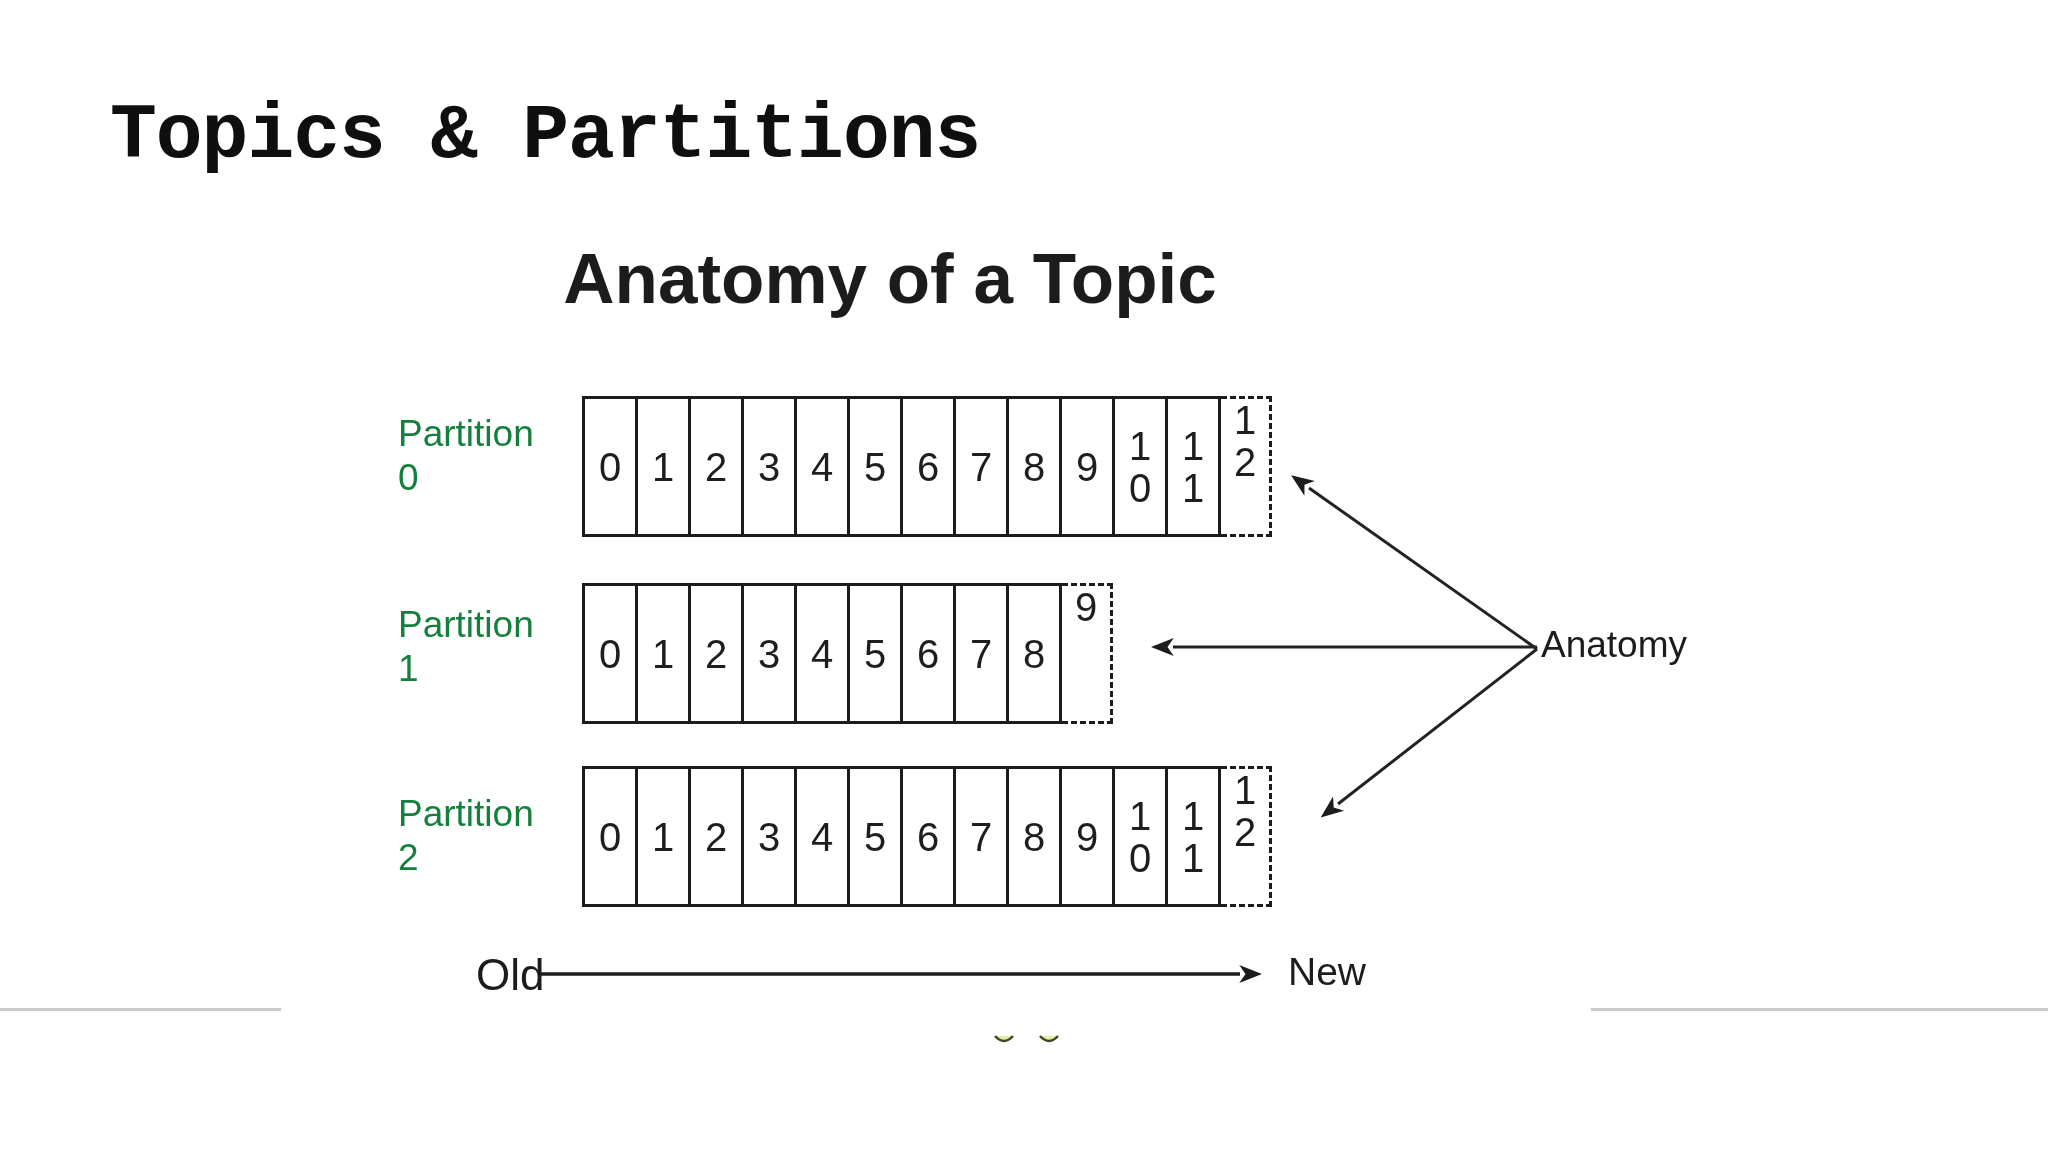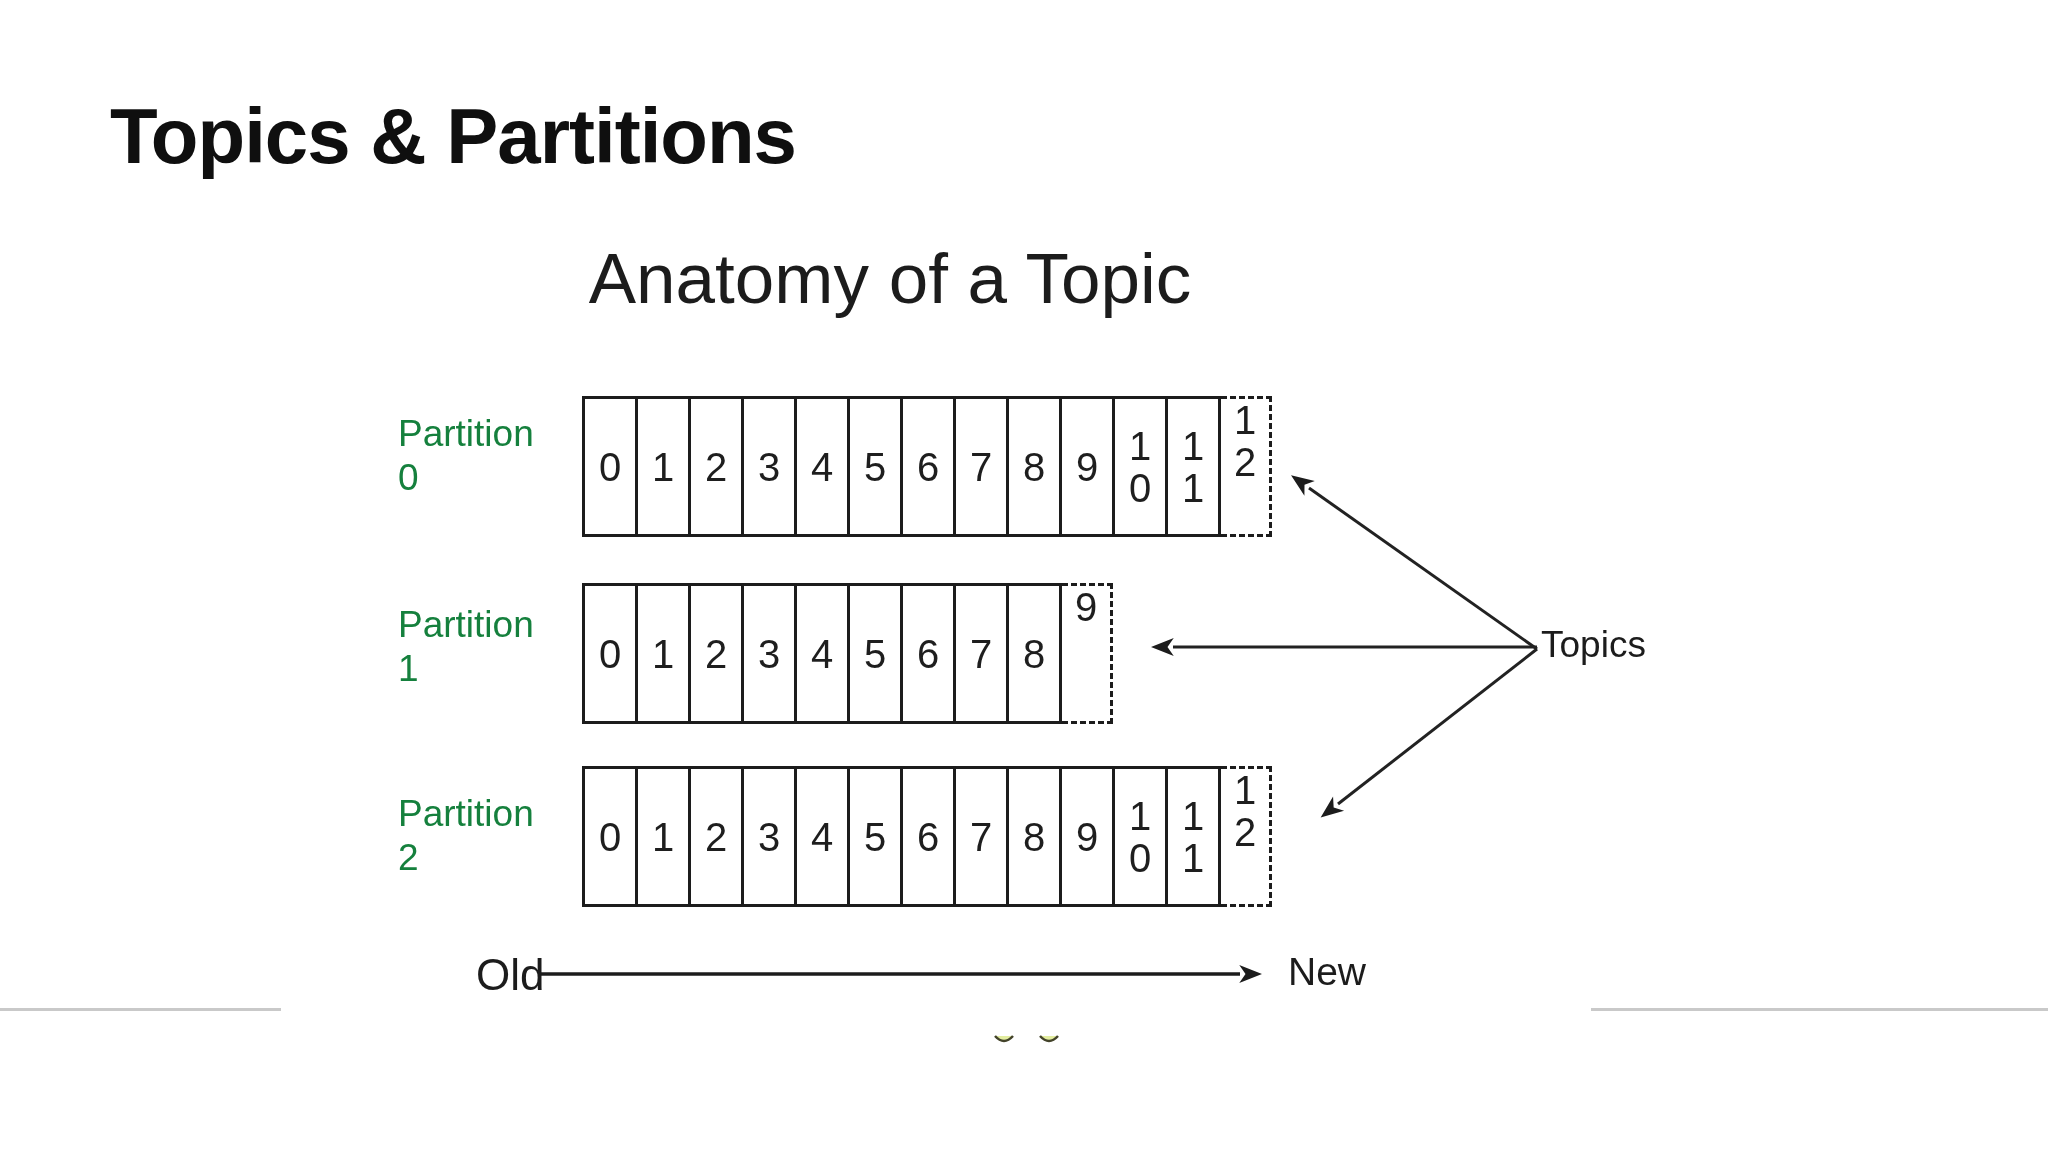--- a/index.html
+++ b/index.html
@@ -14,37 +14,37 @@
     background: #ffffff;
     overflow: hidden;
     font-family: "Liberation Sans", sans-serif;
   }
   
   .slide-title {
     position: absolute;
     left: 110px;
     top: 96px;
     margin: 0;
-    font-family: Liberation Sans, sans-serif;
+    font-family: Liberation Mono, monospace;
     font-weight: 700;
     font-size: 78px;
     line-height: 1.05;
     letter-spacing: -1px;
     color: #0f0f0f;
     white-space: nowrap;
   }
   
   .figure-title {
     position: absolute;
     left: 540px;
     top: 238px;
     width: 700px;
     text-align: center;
     font-size: 71px;
-    font-weight: 400;
+    font-weight: 700;
     color: #1c1c1c;
     white-space: nowrap;
   }
   .partition-label {
     position: absolute;
     left: 398px;
     width: 180px;
     text-align: left;
     font-size: 37px;
     line-height: 1.2;
@@ -286,21 +286,21 @@
       <marker id="ah" markerUnits="userSpaceOnUse" markerWidth="26" markerHeight="20" viewBox="0 0 10 8" refX="0.8" refY="4" orient="auto">
         <path d="M0.5,0.4 L9.6,4 L0.5,7.6 L3,4 Z" fill="#1c1c1c"></path>
       </marker>
     </defs>
     <line x1="1537" y1="649" x2="1309" y2="488" stroke="#222222" stroke-width="3" marker-end="url(#ah)"></line>
     <line x1="1537" y1="647" x2="1173" y2="647" stroke="#222222" stroke-width="3" marker-end="url(#ah)"></line>
     <line x1="1537" y1="649" x2="1338" y2="804" stroke="#222222" stroke-width="3" marker-end="url(#ah)"></line>
     <line x1="540" y1="974" x2="1240" y2="974" stroke="#1c1c1c" stroke-width="3.5" marker-end="url(#ah)"></line>
   </svg>
 
-  <div class="writes-label">Topics</div>
+  <div class="writes-label">Anatomy</div>
   <div class="old-label">Old</div>
   <div class="new-label">New</div>
 
   <div class="divider left"></div>
   <div class="divider right"></div>
 
   <svg class="arc a" viewBox="0 0 20 14">
     <path d="M1,3 Q10,13 19,3 Z" fill="#e3eda0" stroke="none"></path>
     <path d="M1,3 Q10,13 19,3" fill="none" stroke="#43432a" stroke-width="2.5"></path>
   </svg>

